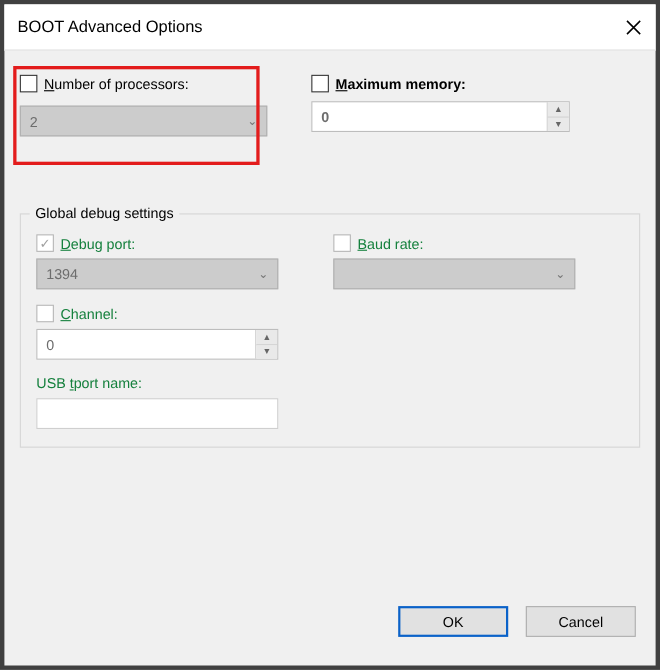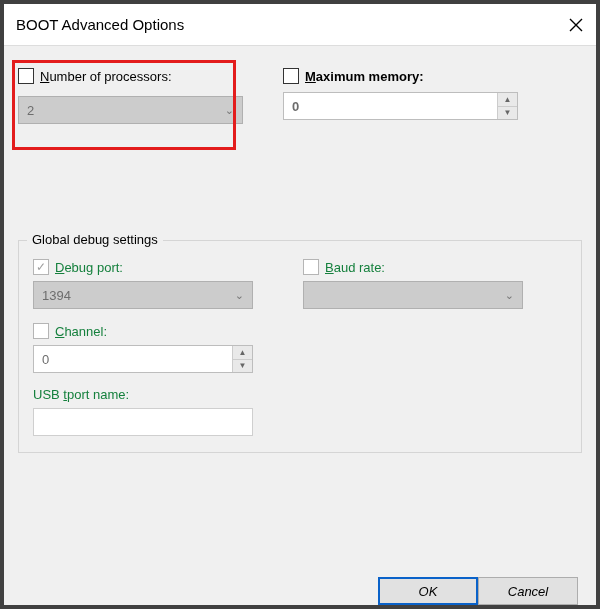--- a/index.html
+++ b/index.html
@@ -129,21 +129,21 @@
     display: flex;
     align-items: center;
     justify-content: center;
     font-size: 8px;
     color: #666;
     background: #e9e9e9;
   }
   .spin .arrows div:first-child { border-bottom: 1px solid #ccc; }
 
   .groupbox {
-    margin-top: 116px;
+    margin-top: 70px;
     border: 1px solid #d5d5d5;
     padding: 18px 4px 16px 14px;
     position: relative;
   }
   .groupbox .legend {
     position: absolute;
     top: -9px;
     left: 8px;
     background: #f0f0f0;
     padding: 0 5px;
@@ -162,25 +162,24 @@
   }
   .textbox {
     height: 28px;
     width: 220px;
     background: #fff;
     border: 1px solid #cfcfcf;
   }
   .footer {
     height: 54px;
     display: flex;
-    align-items: flex-end;
+    align-items: flex-start;
     justify-content: flex-end;
-    gap: 0;
+    gap: 16px;
     padding: 0 18px;
-    font-style: italic;
   }
   .btn {
     width: 100px;
     height: 28px;
     background: #e1e1e1;
     border: 1px solid #adadad;
     display: flex;
     align-items: center;
     justify-content: center;
     font-size: 13px;

